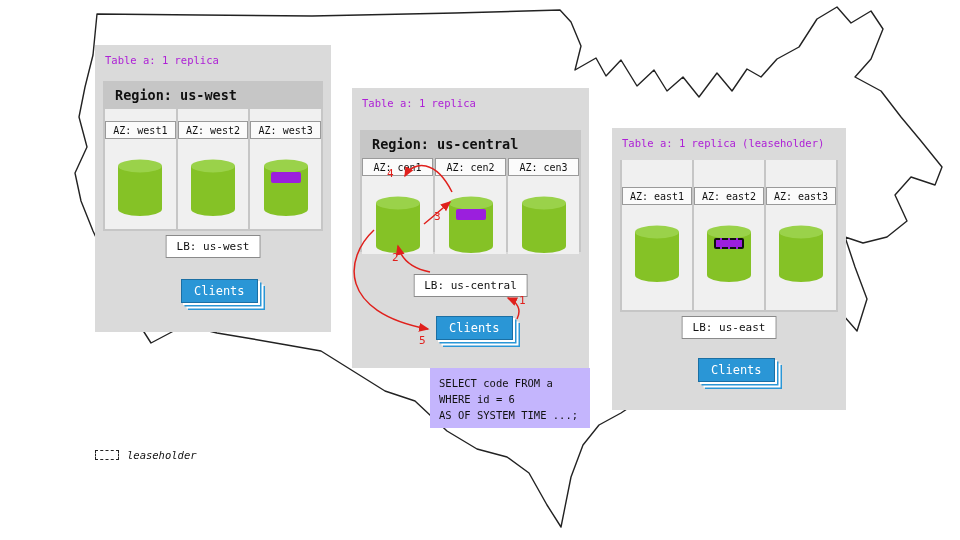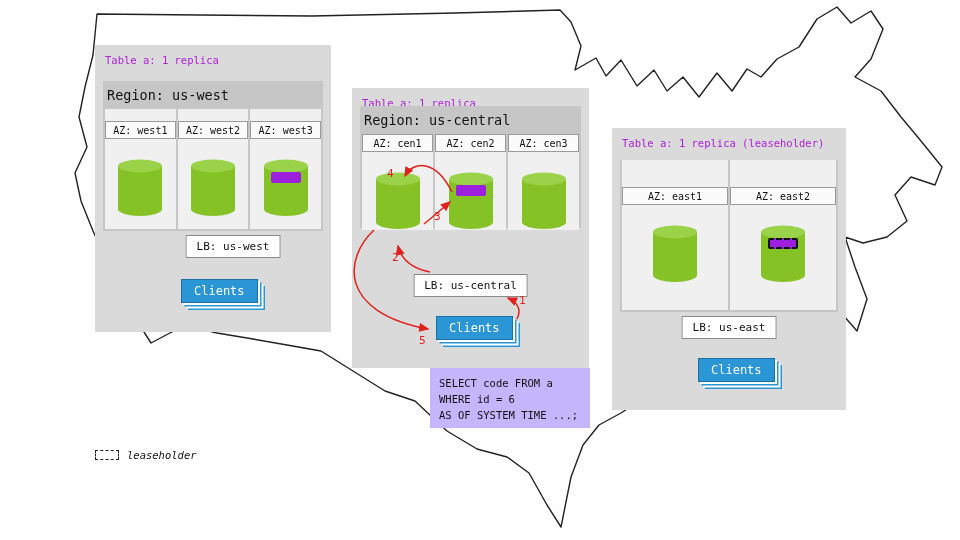--- a/index.html
+++ b/index.html
@@ -7,21 +7,21 @@
               font-family:"DejaVu Sans Mono","Liberation Mono",monospace; }
   .stage { position:relative; width:960px; height:540px; }
 
   .map-svg { position:absolute; left:0; top:0; z-index:0; }
 
   .panel { position:absolute; background:#dadada; z-index:10; }
   .table-label { color:#ae21d6; font-size:10.5px; padding:9px 10px 6px 10px; white-space:nowrap; }
 
   .region-box { position:absolute; left:8px; right:8px; background:#c6c6c6;
                 display:flex; flex-direction:column; }
-  .region-label { font-size:13.5px; font-weight:normal; color:#111; padding:6px 4px; }
+  .region-label { font-size:13.5px; font-weight:bold; color:#111; padding:6px 12px; }
   .az-row { flex:1; display:flex; gap:2px; padding:0 2px 2px 2px; }
   .az-col { flex:1; background:#f0f0f0; display:flex; flex-direction:column; align-items:center;justify-content:center; }
   .az-label { width:100%; text-align:center; font-size:10px; color:#111;
               background:#fbfbfb; border:1px solid #9a9a9a; padding:2.5px 0; }
   .cyl-wrap { position:relative; margin-top:20px; width:46px; height:58px; }
   .replica { position:absolute; left:50%; transform:translateX(-50%); top:13px;
              width:30px; height:11px; background:#9b1fdd; border-radius:2px; z-index:2; }
   .replica.leaseholder { border:2px dashed #101010; }
 
   .lb-box { position:absolute; left:50%; transform:translateX(-50%);
@@ -99,27 +99,27 @@
           <div class="cyl-wrap">
             <svg width="46" height="58" viewBox="0 0 46 58">
               <path d="M1,7 L1,50 A22,7 0 0 0 45,50 L45,7" fill="#85c226"></path>
               <ellipse cx="23" cy="7" rx="22" ry="6.5" fill="#9ad24a"></ellipse>
             </svg>
             <div class="replica"></div>
           </div>
         </div>
       </div>
     </div>
-    <div class="lb-box" style="top:190px;margin-left:20px;">LB: us-west</div>
+    <div class="lb-box" style="top:190px;">LB: us-west</div>
     <div class="clients-btn" style="left:86px; top:234px;">Clients</div>
   </div>
 
   <div class="panel" style="left:352px; top:88px; width:237px; height:280px;">
     <div class="table-label">Table a: 1 replica</div>
-    <div class="region-box" style="top:18px; height:122px;">
+    <div class="region-box" style="top:42px; height:122px;">
       <div class="region-label">Region: us-central</div>
       <div class="az-row">
         <div class="az-col">
           <div class="az-label">AZ: cen1</div>
           <div class="cyl-wrap">
             <svg width="46" height="58" viewBox="0 0 46 58">
               <path d="M1,7 L1,50 A22,7 0 0 0 45,50 L45,7" fill="#85c226"></path>
               <ellipse cx="23" cy="7" rx="22" ry="6.5" fill="#9ad24a"></ellipse>
             </svg>
           </div>
@@ -169,20 +169,29 @@
           </div>
         </div>
         <div class="az-col">
           <div class="az-label">AZ: east2</div>
           <div class="cyl-wrap">
             <svg width="46" height="58" viewBox="0 0 46 58">
               <path d="M1,7 L1,50 A22,7 0 0 0 45,50 L45,7" fill="#85c226"></path>
               <ellipse cx="23" cy="7" rx="22" ry="6.5" fill="#9ad24a"></ellipse>
             </svg>
             <div class="replica leaseholder"></div>
+          </div>
+        </div>
+        <div class="az-col">
+          <div class="az-label">AZ: east3</div>
+          <div class="cyl-wrap">
+            <svg width="46" height="58" viewBox="0 0 46 58">
+              <path d="M1,7 L1,50 A22,7 0 0 0 45,50 L45,7" fill="#85c226"></path>
+              <ellipse cx="23" cy="7" rx="22" ry="6.5" fill="#9ad24a"></ellipse>
+            </svg>
           </div>
         </div>
       </div>
     </div>
     <div class="lb-box" style="top:188px;text-align:right;">LB: us-east</div>
     <div class="clients-btn" style="left:86px; top:230px;">Clients</div>
   </div>
 
   <div class="legend" style="left:95px; top:449px;font-style:italic;">
     <span class="legend-swatch"></span>

